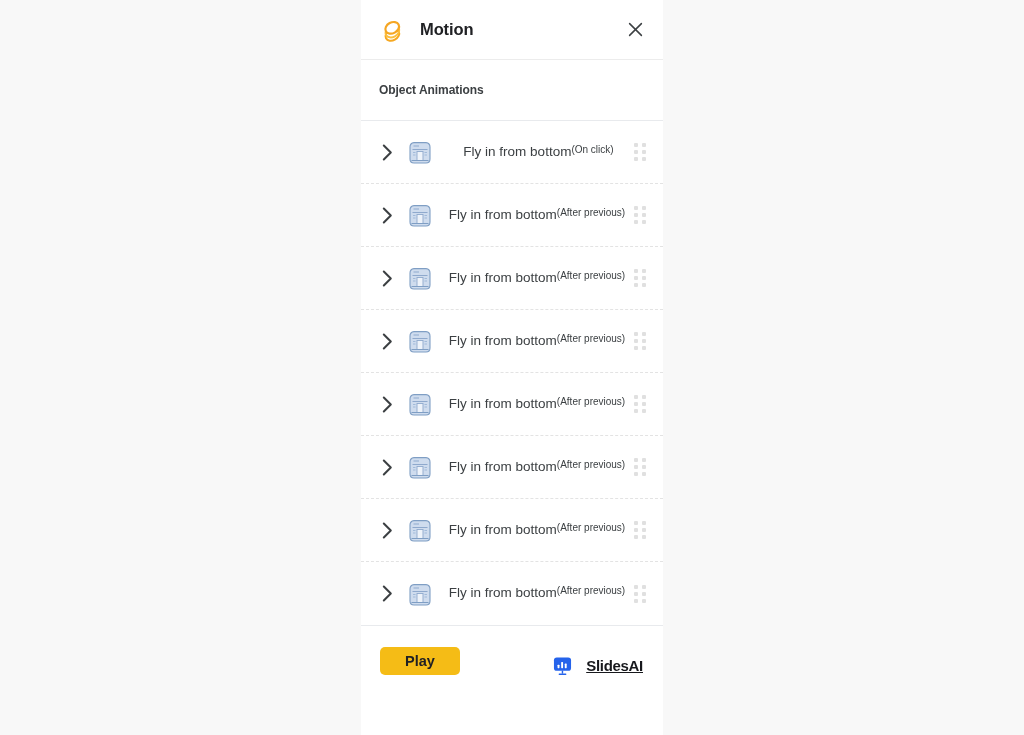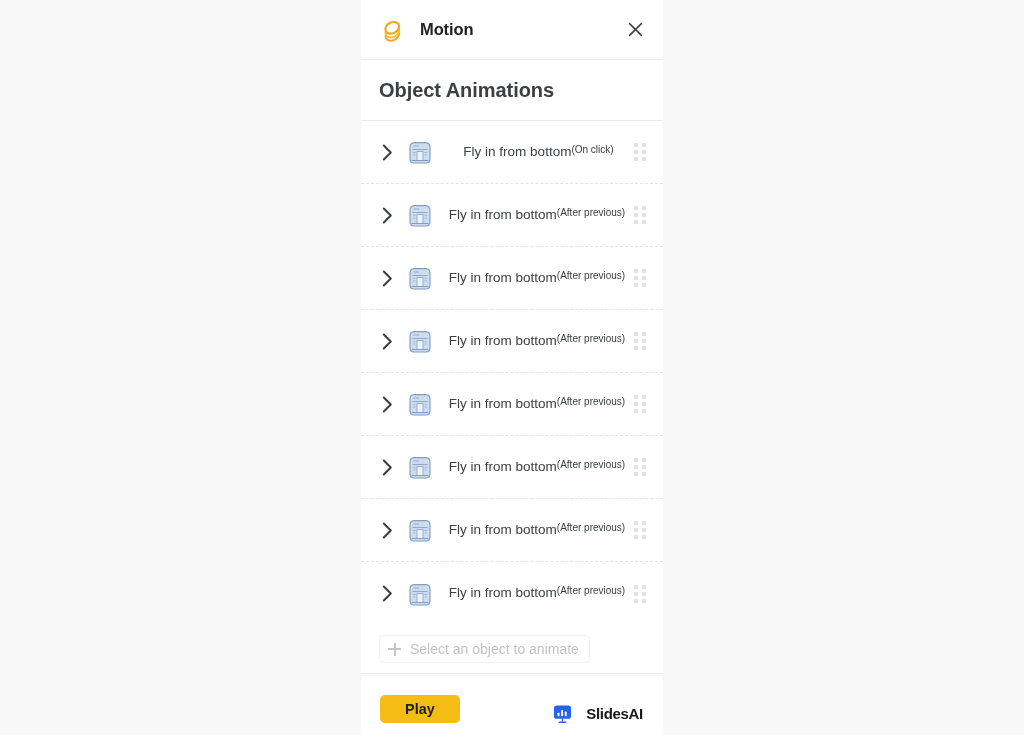--- a/index.html
+++ b/index.html
@@ -71,21 +71,21 @@
   .section-head {
     background: #ffffff;
     height: 60px;
     box-sizing: border-box;
     display: flex;
     align-items: center;
     padding: 0 18px;
     flex: 0 0 auto;
   }
   .section-head-label {
-    font-size: 20px;
+    font-size: 12px;
     font-weight: bold;
     color: #3c4043;
     letter-spacing: -0.05px;
   }
 
   
   .list-card {
     background: #ffffff;
     border-top: 1px solid #e8eaed;
     border-bottom: 1px solid #e8eaed;
@@ -242,20 +242,21 @@
     height: 19px;
     display: block;
     flex: 0 0 auto;
   }
   .slidesai-name {
     margin-left: 14px;
     font-size: 15px;
     font-weight: bold;
     color: #17181c;
     letter-spacing: -0.3px;
+    text-decoration: underline;
   }
 </style>
 </head>
 <body>
 
 <div id="motion-panel">
 
   <div class="panel-header">
     <span class="brand-logo">
       <svg class="brand-logo" viewBox="0 0 26 26" xmlns="http://www.w3.org/2000/svg">
@@ -499,26 +500,20 @@
             <i></i>
             <i></i>
             <i></i>
             <i></i>
             <i></i>
             <i></i>
           </div>
         </div>
       </div>
 
-    <div class="add-row">
-      <div class="add-inner">
-        <span class="plus-icon"></span>
-        <span class="add-label">Select an object to animate</span>
-      </div>
-    </div>
   </div>
 
   <div class="panel-footer">
     <button class="play-btn">Play</button>
     <span class="footer-spacer"></span>
     <div class="slidesai-brand">
       <span class="slidesai-mark">
         <svg class="slidesai-mark" viewBox="0 0 20 20" xmlns="http://www.w3.org/2000/svg">
           <rect x="1" y="1.5" width="18" height="14" rx="3" fill="#2563EB"></rect>
           <rect x="4.8" y="9.2" width="2" height="3.6" rx="0.6" fill="#ffffff"></rect>

